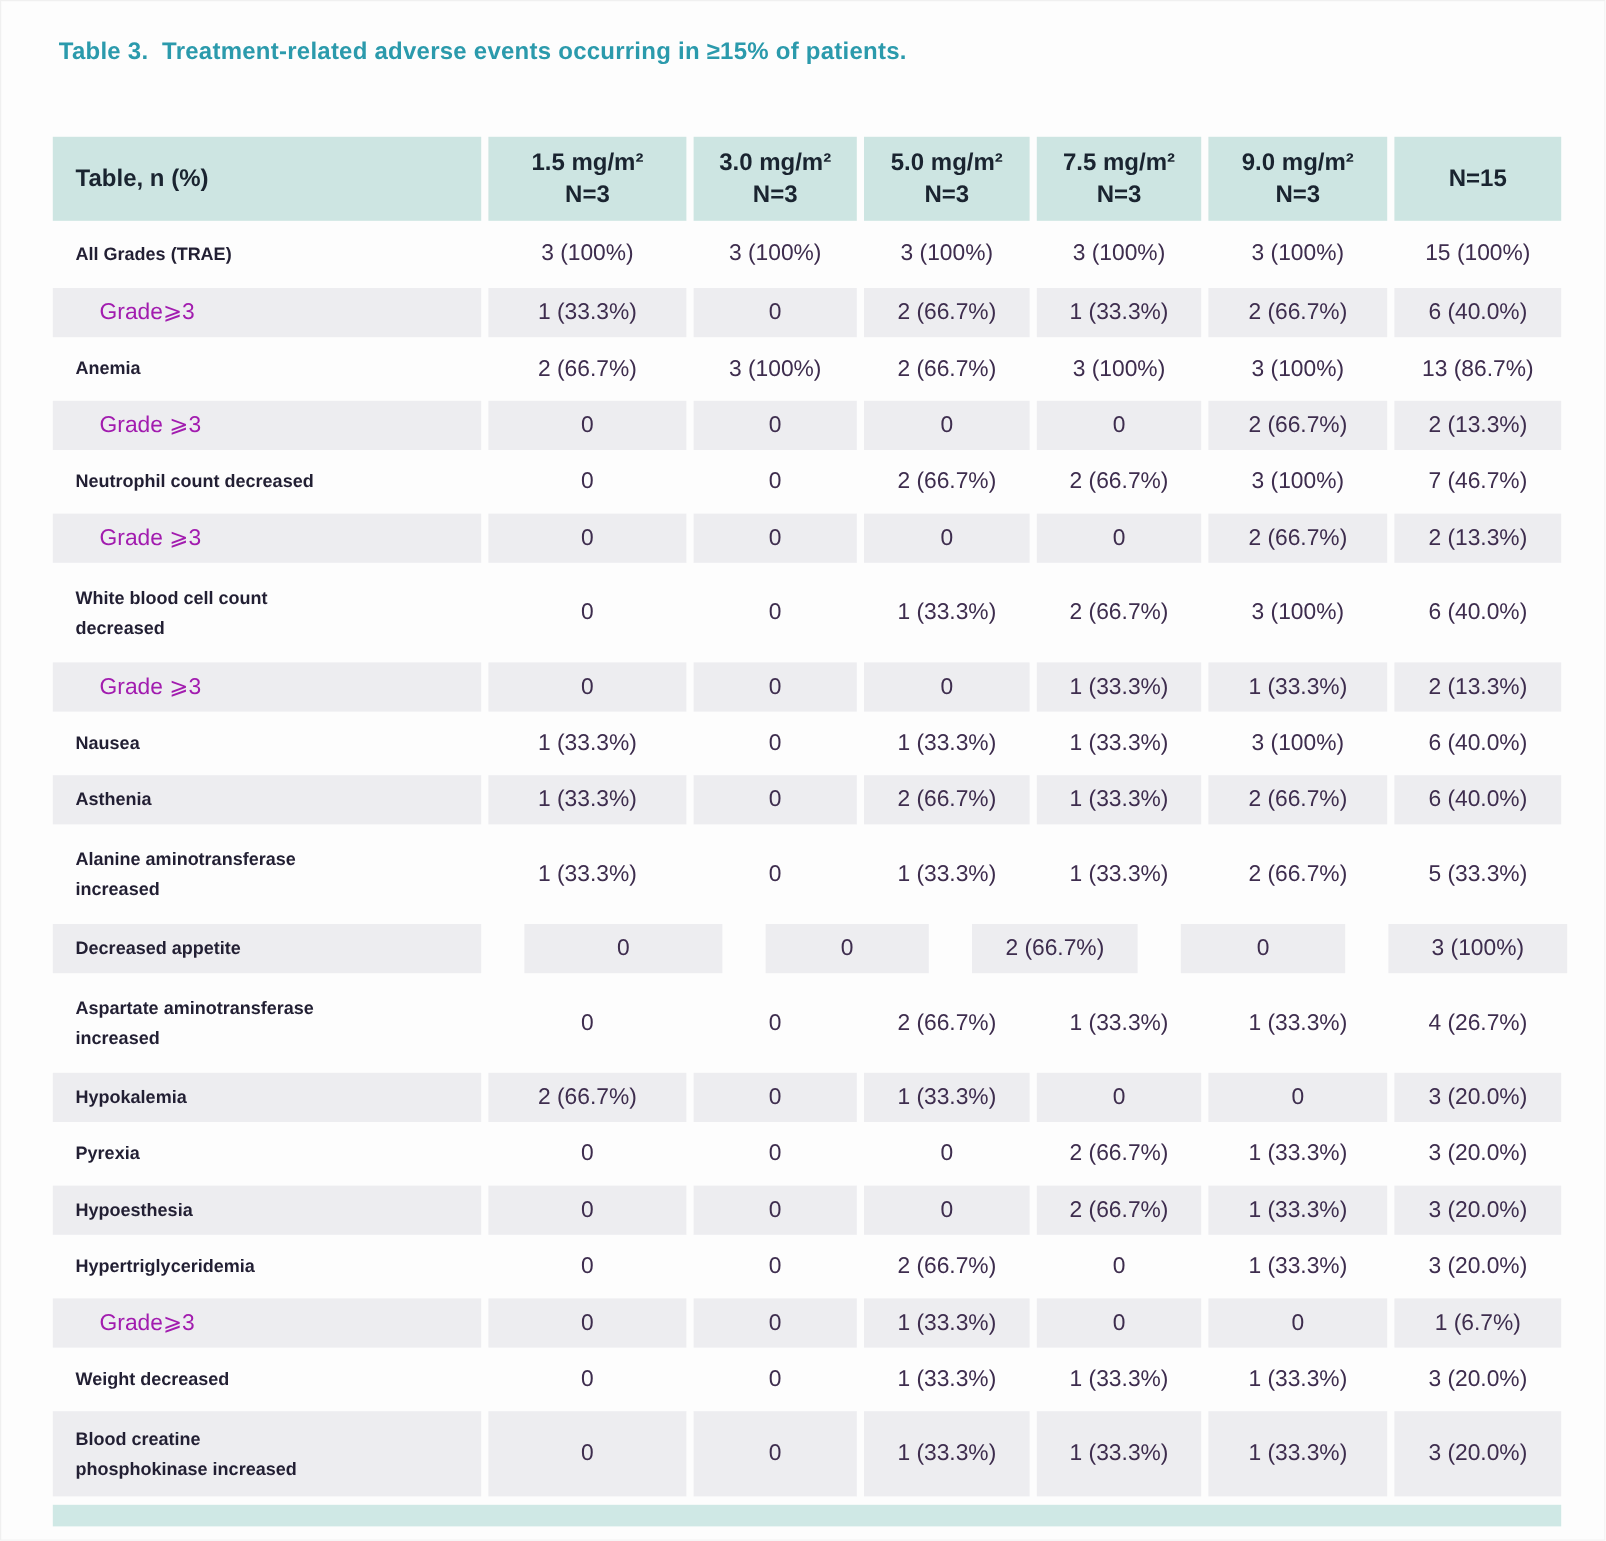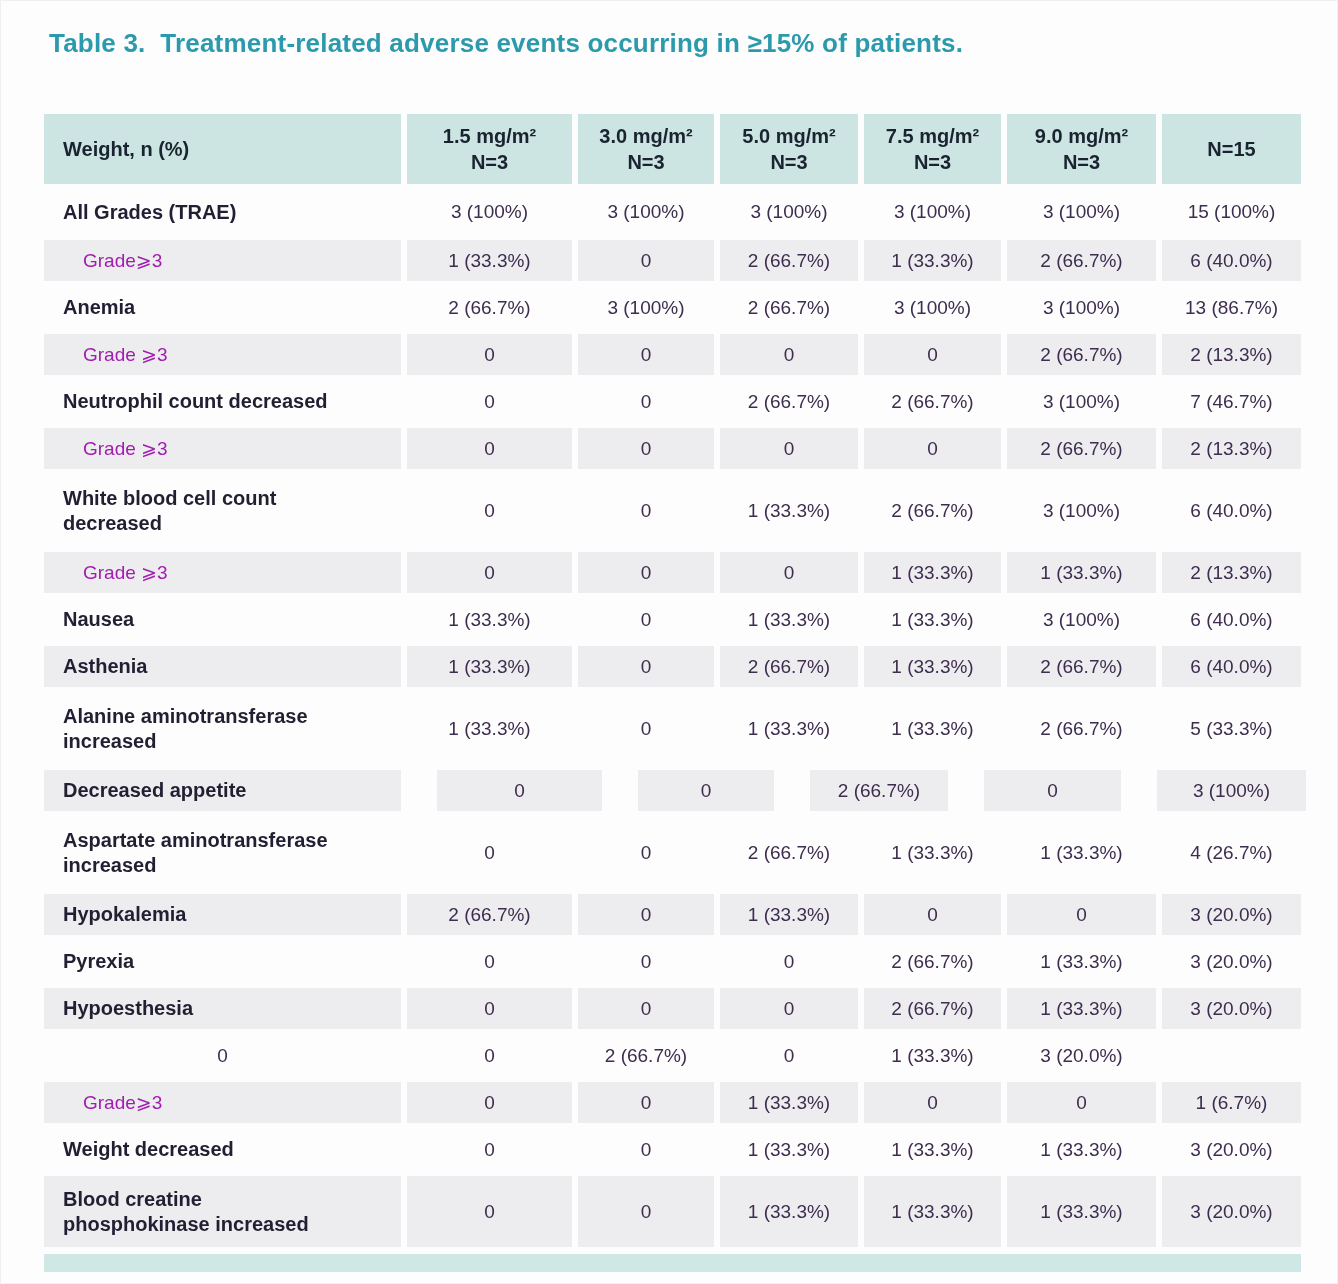--- a/index.html
+++ b/index.html
@@ -19,21 +19,21 @@
     width:1338px;height:1284px;overflow:hidden;
   }
   .page{
     width:1338px;height:1284px;
     background:var(--page-bg);
     border:1px solid #f0f0f0;
     padding-top:22px;
   }
   .title{
     margin:0 40px 0 48px;
-    font-size:26px;font-weight:bold;
+    font-size:20px;font-weight:bold;
     color:var(--title-color);
     line-height:40px;
     height:40px;
     letter-spacing:0.2px;
   }
   .table{
     margin:48px 0 0 43px;
     width:1257px;
   }
   .row{
@@ -49,21 +49,21 @@
     font-size:19px;
     color:var(--value-text);
     line-height:24px;
   }
   .row.shaded .cell{background:var(--shaded-bg);}
   .row.header-row .cell{background:var(--header-bg);}
   .cell.label-cell{
     justify-content:flex-start;
     text-align:left;
     padding-left:19px;
-    font-size:20px;font-weight:bold;
+    font-size:15px;font-weight:bold;
     color:var(--label-text);
     white-space:pre-line;
     line-height:25px;
   }
   .cell.label-cell.sub{
     font-weight:normal;
     padding-left:39px;
     font-size:19px;
     color:#a21caf;
   }
@@ -84,21 +84,21 @@
   }
 </style>
 </head>
 <body>
 
 <div class="page">
   <h1 class="title">Table 3.&nbsp; Treatment-related adverse events occurring in ≥15% of patients.</h1>
 
   <div class="table">
     <div class="row header-row" style="height:76px;">
-      <div class="cell label-cell">Weight, n (%)</div>
+      <div class="cell label-cell">Table, n (%)</div>
 
     <div class="cell">
           <div>1.5 mg/m²</div>
           <div>N=3</div>
         </div>
         <div class="cell">
           <div>3.0 mg/m²</div>
           <div>N=3</div>
         </div>
         <div class="cell">
@@ -259,20 +259,21 @@
         <div class="row shaded" style="height: 47px;">
           <div class="cell label-cell">Hypoesthesia</div>
           <div class="cell">0</div>
           <div class="cell">0</div>
           <div class="cell">0</div>
           <div class="cell">2 (66.7%)</div>
           <div class="cell">1 (33.3%)</div>
           <div class="cell">3 (20.0%)</div>
         </div>
         <div class="row plain" style="height: 47px;">
+          <div class="cell label-cell">Hypertriglyceridemia</div>
           <div class="cell">0</div>
           <div class="cell">0</div>
           <div class="cell">2 (66.7%)</div>
           <div class="cell">0</div>
           <div class="cell">1 (33.3%)</div>
           <div class="cell">3 (20.0%)</div>
         </div>
         <div class="row shaded" style="height: 47px;">
           <div class="cell label-cell sub">Grade⩾3</div>
           <div class="cell">0</div>

